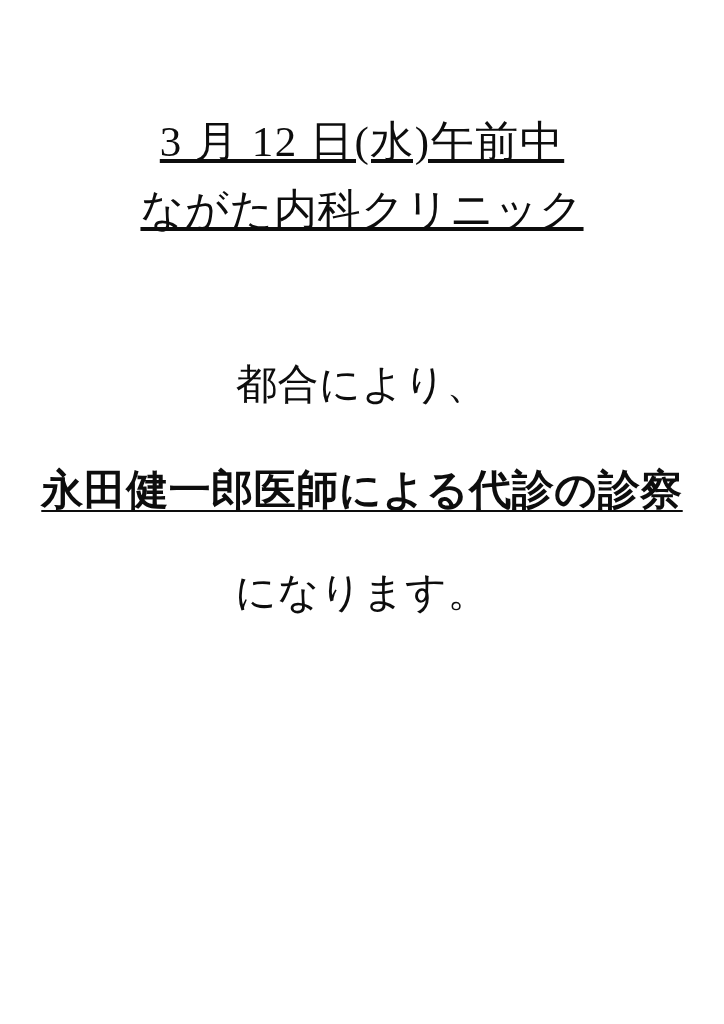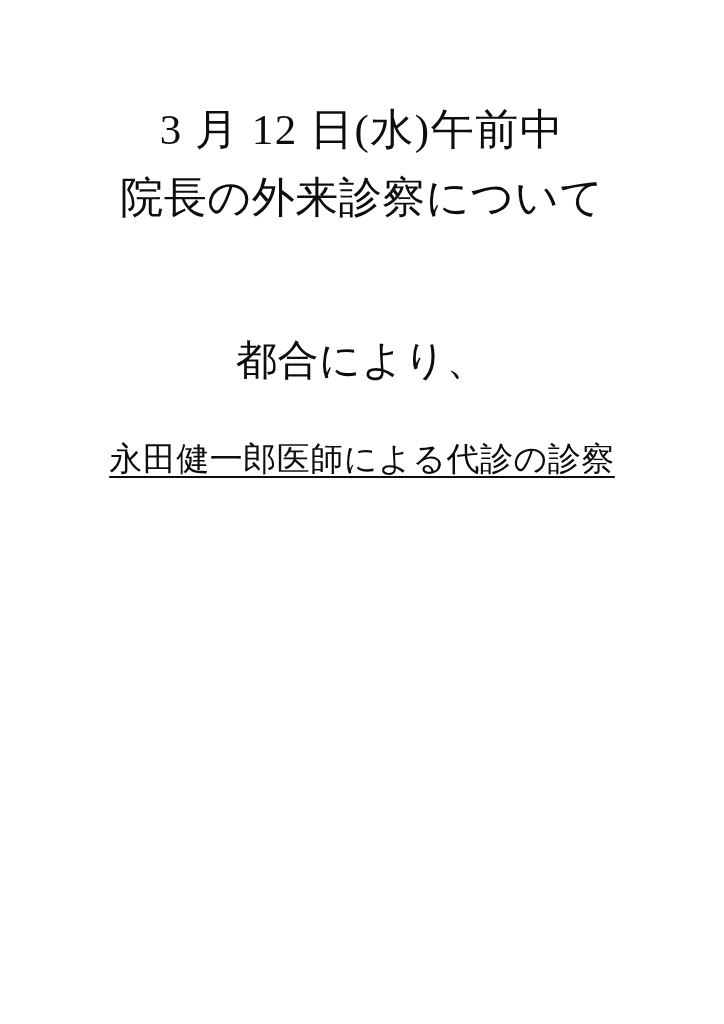--- a/index.html
+++ b/index.html
@@ -23,21 +23,22 @@
     background: #ffffff;
   }
   .doc {
     position: absolute;
     left: 0;
     right: 0;
     top: 96px;
     text-align: center;
   }
   .title-block {
-    margin: 0;
+    margin: 12px;
+    text-decoration: underline;
   }
   .title-line {
     font-size: 43px;
     line-height: 1.58;
     letter-spacing: 0.5px;
     font-weight: 400;
     white-space: nowrap;
   }
   .title-line.line1 {
     letter-spacing: 1.5px;
@@ -48,27 +49,28 @@
   .gap-4 { height: 70px; }
   .gap-5 { height: 50px; }
 
   .body-line {
     font-size: 41px;
     line-height: 1.5;
     letter-spacing: 0.5px;
     white-space: nowrap;
   }
   .emphasis {
-    font-size: 33px;
+    font-size: 42px;
     line-height: 1.5;
     letter-spacing: 0.5px;
     white-space: nowrap;
     text-decoration: underline;
     text-underline-offset: 6px;
     text-decoration-thickness: 1.5px;
+    font-weight: bold;
   }
   .contact-line {
     font-size: 33px;
     line-height: 1.62;
     letter-spacing: 0.5px;
     white-space: nowrap;
   }
   .signature {
     font-size: 27px;
     letter-spacing: 1px;
@@ -76,33 +78,34 @@
   }
 </style>
 </head>
 <body>
 
 <div class="page">
   <div class="doc">
 
     <div class="title-block">
       <div class="title-line line1">3 月 12 日(水)午前中</div>
-      <div class="title-line line2">院長の外来診察について</div>
+      <div class="title-line line2">ながた内科クリニック</div>
     </div>
 
     <div class="gap-1"></div>
 
     <div class="body-line">都合により、</div>
 
     <div class="gap-2"></div>
 
     <div class="emphasis">永田健一郎医師による代診の診察</div>
 
     <div class="gap-3"></div>
 
+    <div class="body-line">になります。</div>
 
     <div class="gap-4"></div>
 
 
     <div class="gap-5"></div>
 
 
   </div>
 </div>
 

